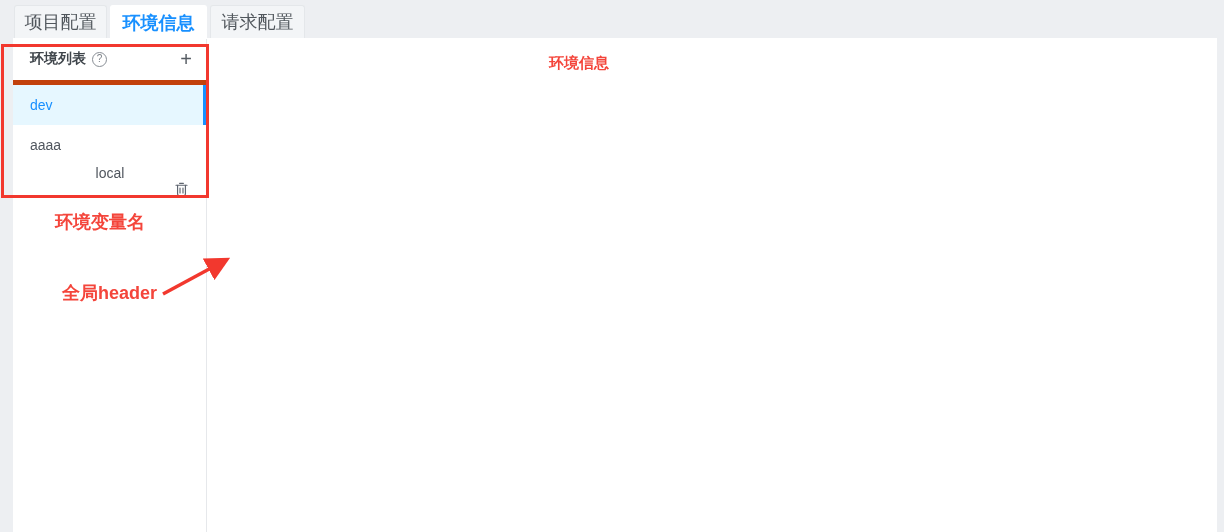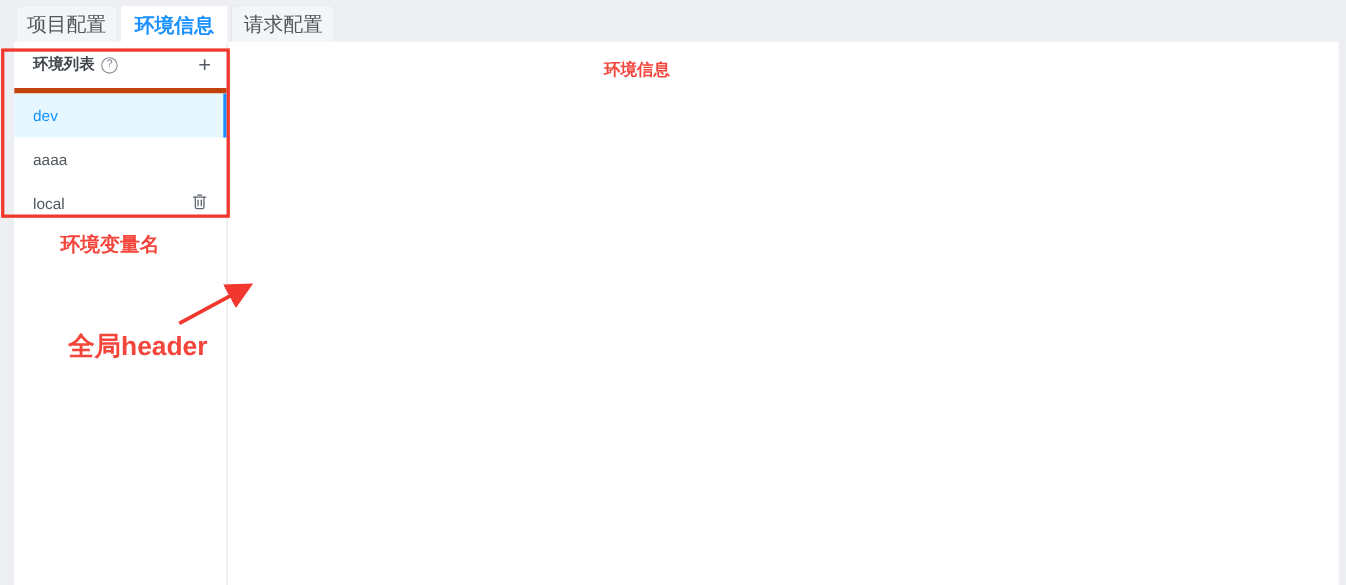--- a/index.html
+++ b/index.html
@@ -60,21 +60,21 @@
     position:absolute; left:0; width:100%; height:40px;
     display:flex; align-items:center; padding:0 16px 0 17px;
     font-size:14px; color:#50565e; cursor:pointer;
   }
   .env-item.selected {
     background:#e6f7ff; color:#1890ff;
     border-right:3px solid #1890ff;
   }
   #env-item-0 { top:47px; }
   #env-item-1 { top:87px; }
-  #env-item-2 { top:127px; }
+  #env-item-2 { top:127px;flex-direction:column; }
   .env-item .trash { margin-left:auto; color:#5f6670; }
 
   
   .form-label {
     position:absolute; font-size:14px; font-weight:bold; color:#3f454b;
   }
   .text-input {
     position:absolute; height:36px;
     border:1px solid #d7dade; border-radius:4px;
     padding:0 11px; font-size:14px; color:#565d66;
@@ -116,21 +116,21 @@
 
   
   .anno { pointer-events:none; z-index:5; }
   .anno-rect {
     position:absolute; left:1px; top:44px; width:208px; height:154px;
     border:3px solid #f2382e;
   }
   .anno-text { position:absolute; color:#f4453b; font-weight:bold; white-space:nowrap; }
   #anno-env-info   { left:549px; top:54px;  font-size:15px; }
   #anno-env-var    { left:55px;  top:210px; font-size:18px; }
-  #anno-global-hdr { left:62px;  top:299px; font-size:24px; }
+  #anno-global-hdr { left:62px;  top:281px; font-size:18px; }
 </style>
 </head>
 <body>
 
 <div class="tab" id="tab-1">项目配置</div>
 <div class="tab active" id="tab-2">环境信息</div>
 <div class="tab" id="tab-3">请求配置</div>
 
 <div class="card">
 

